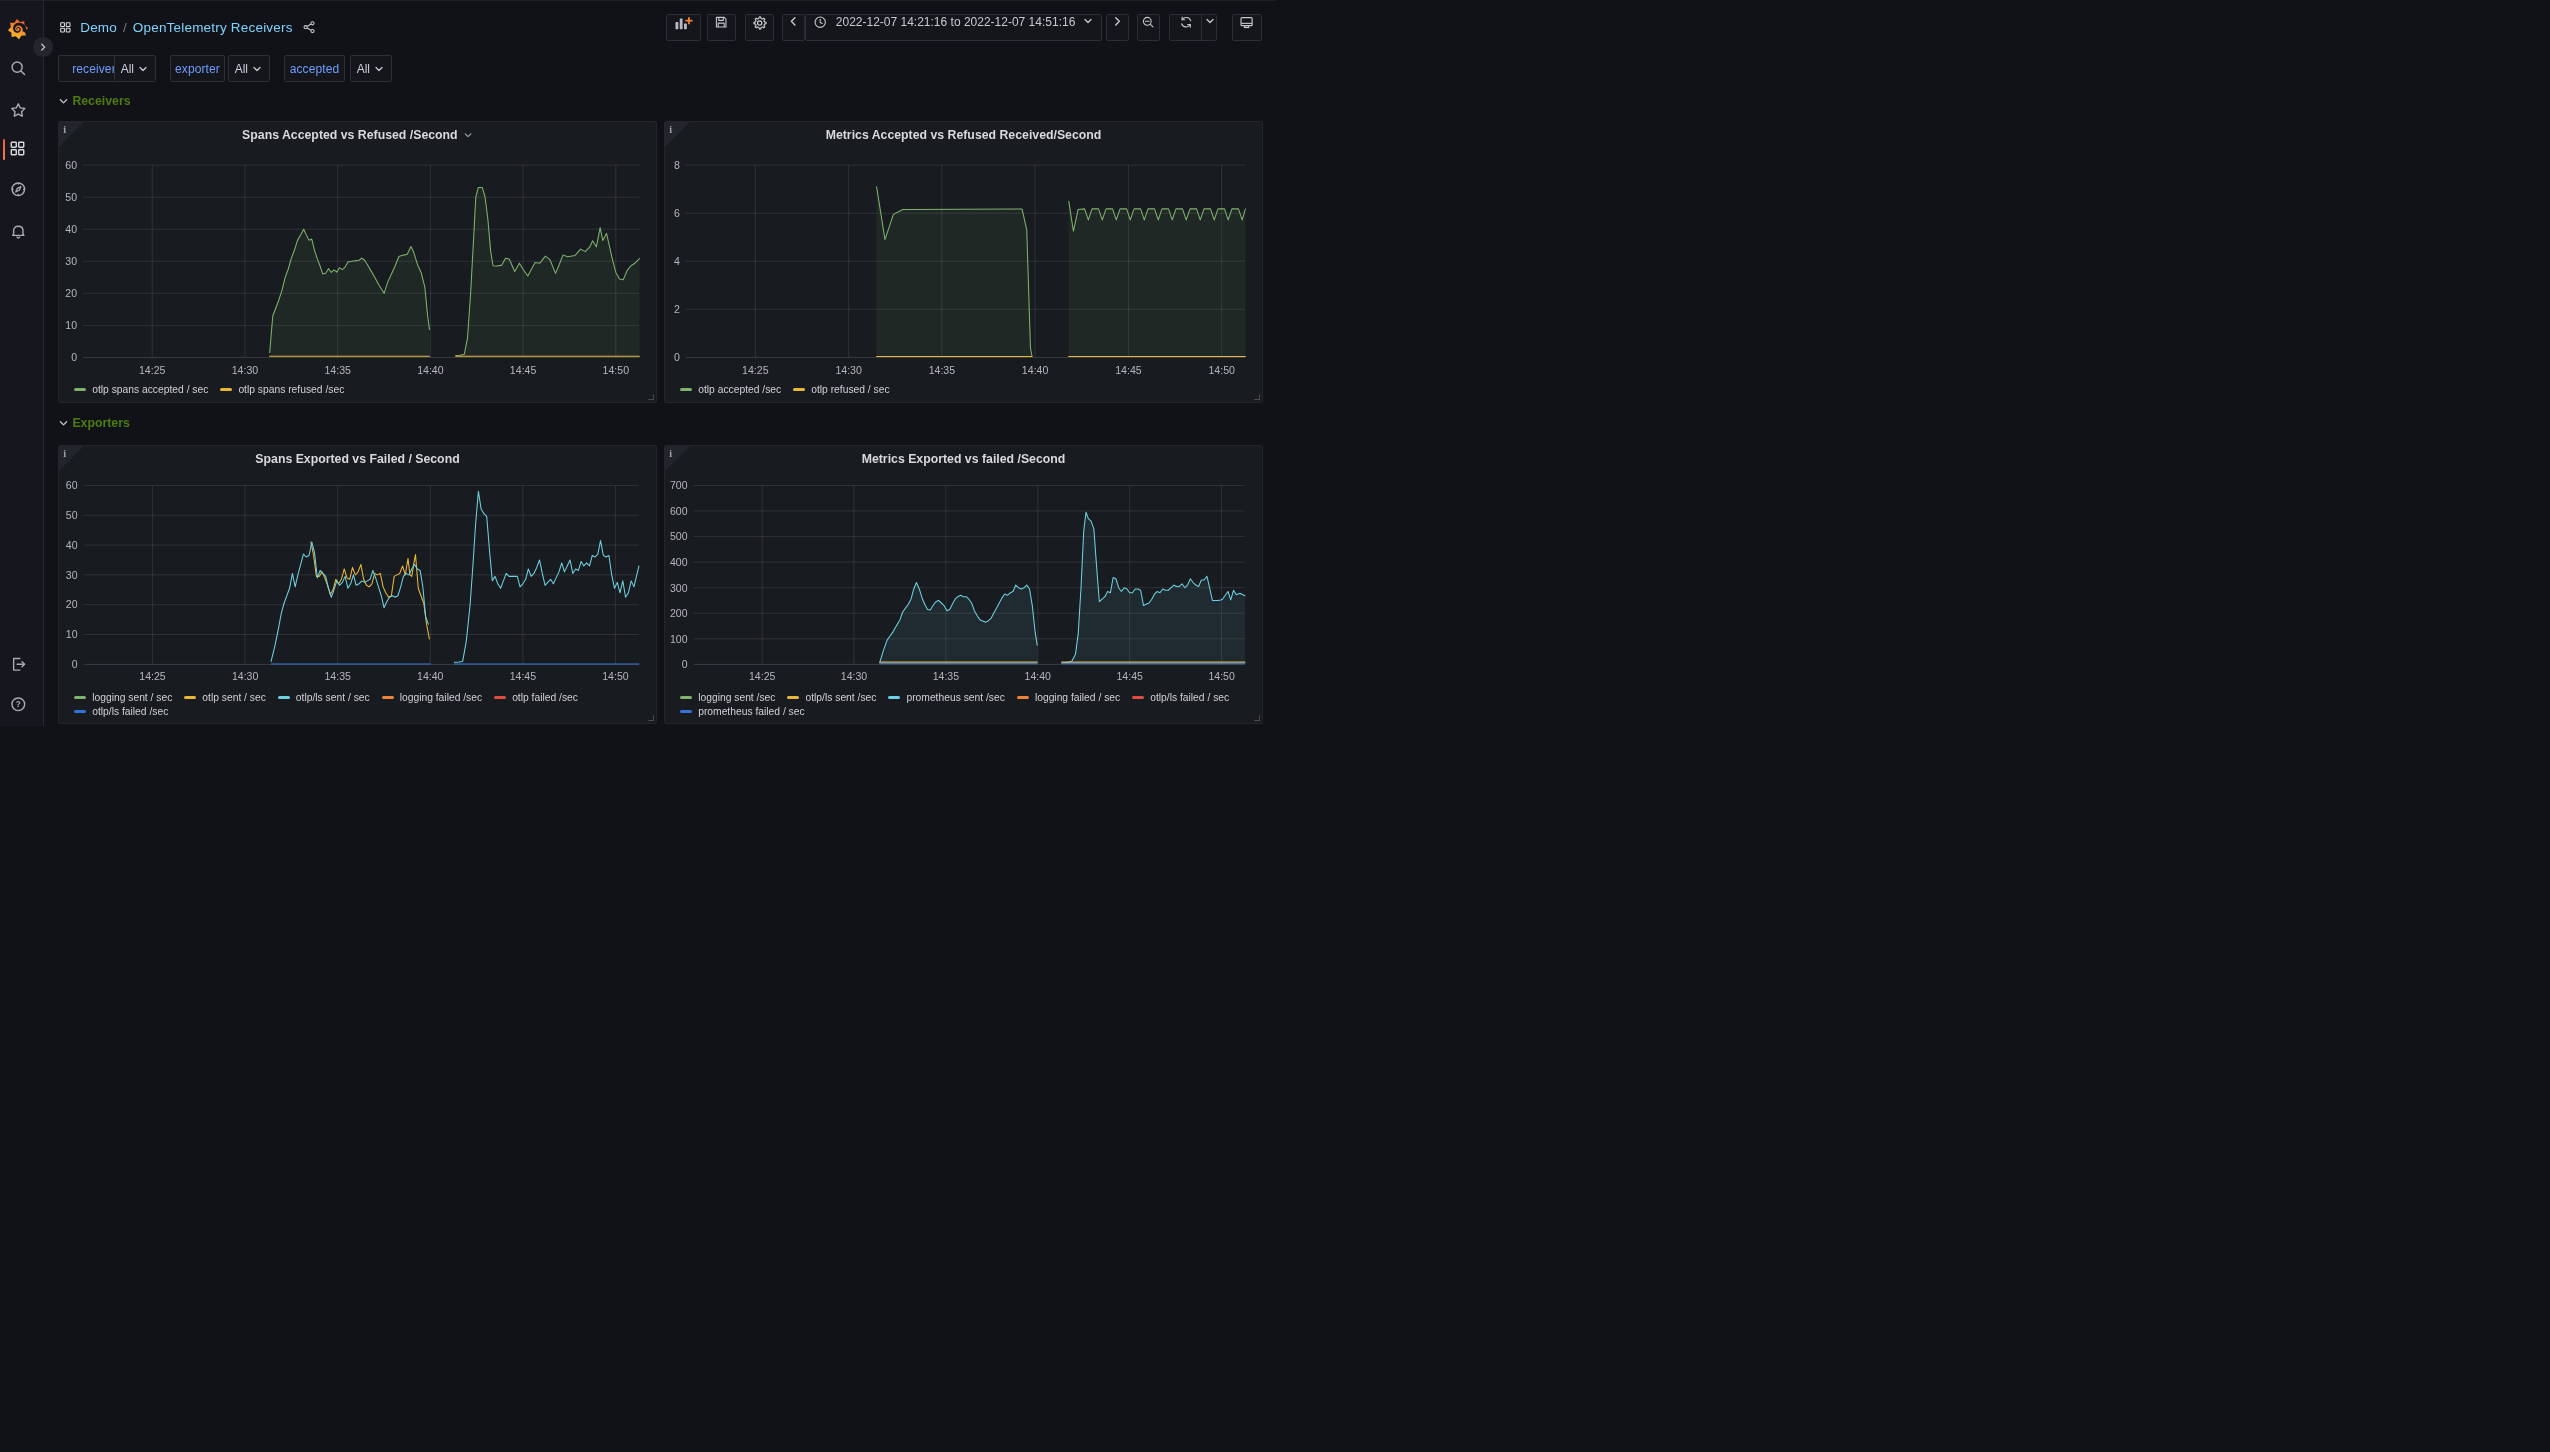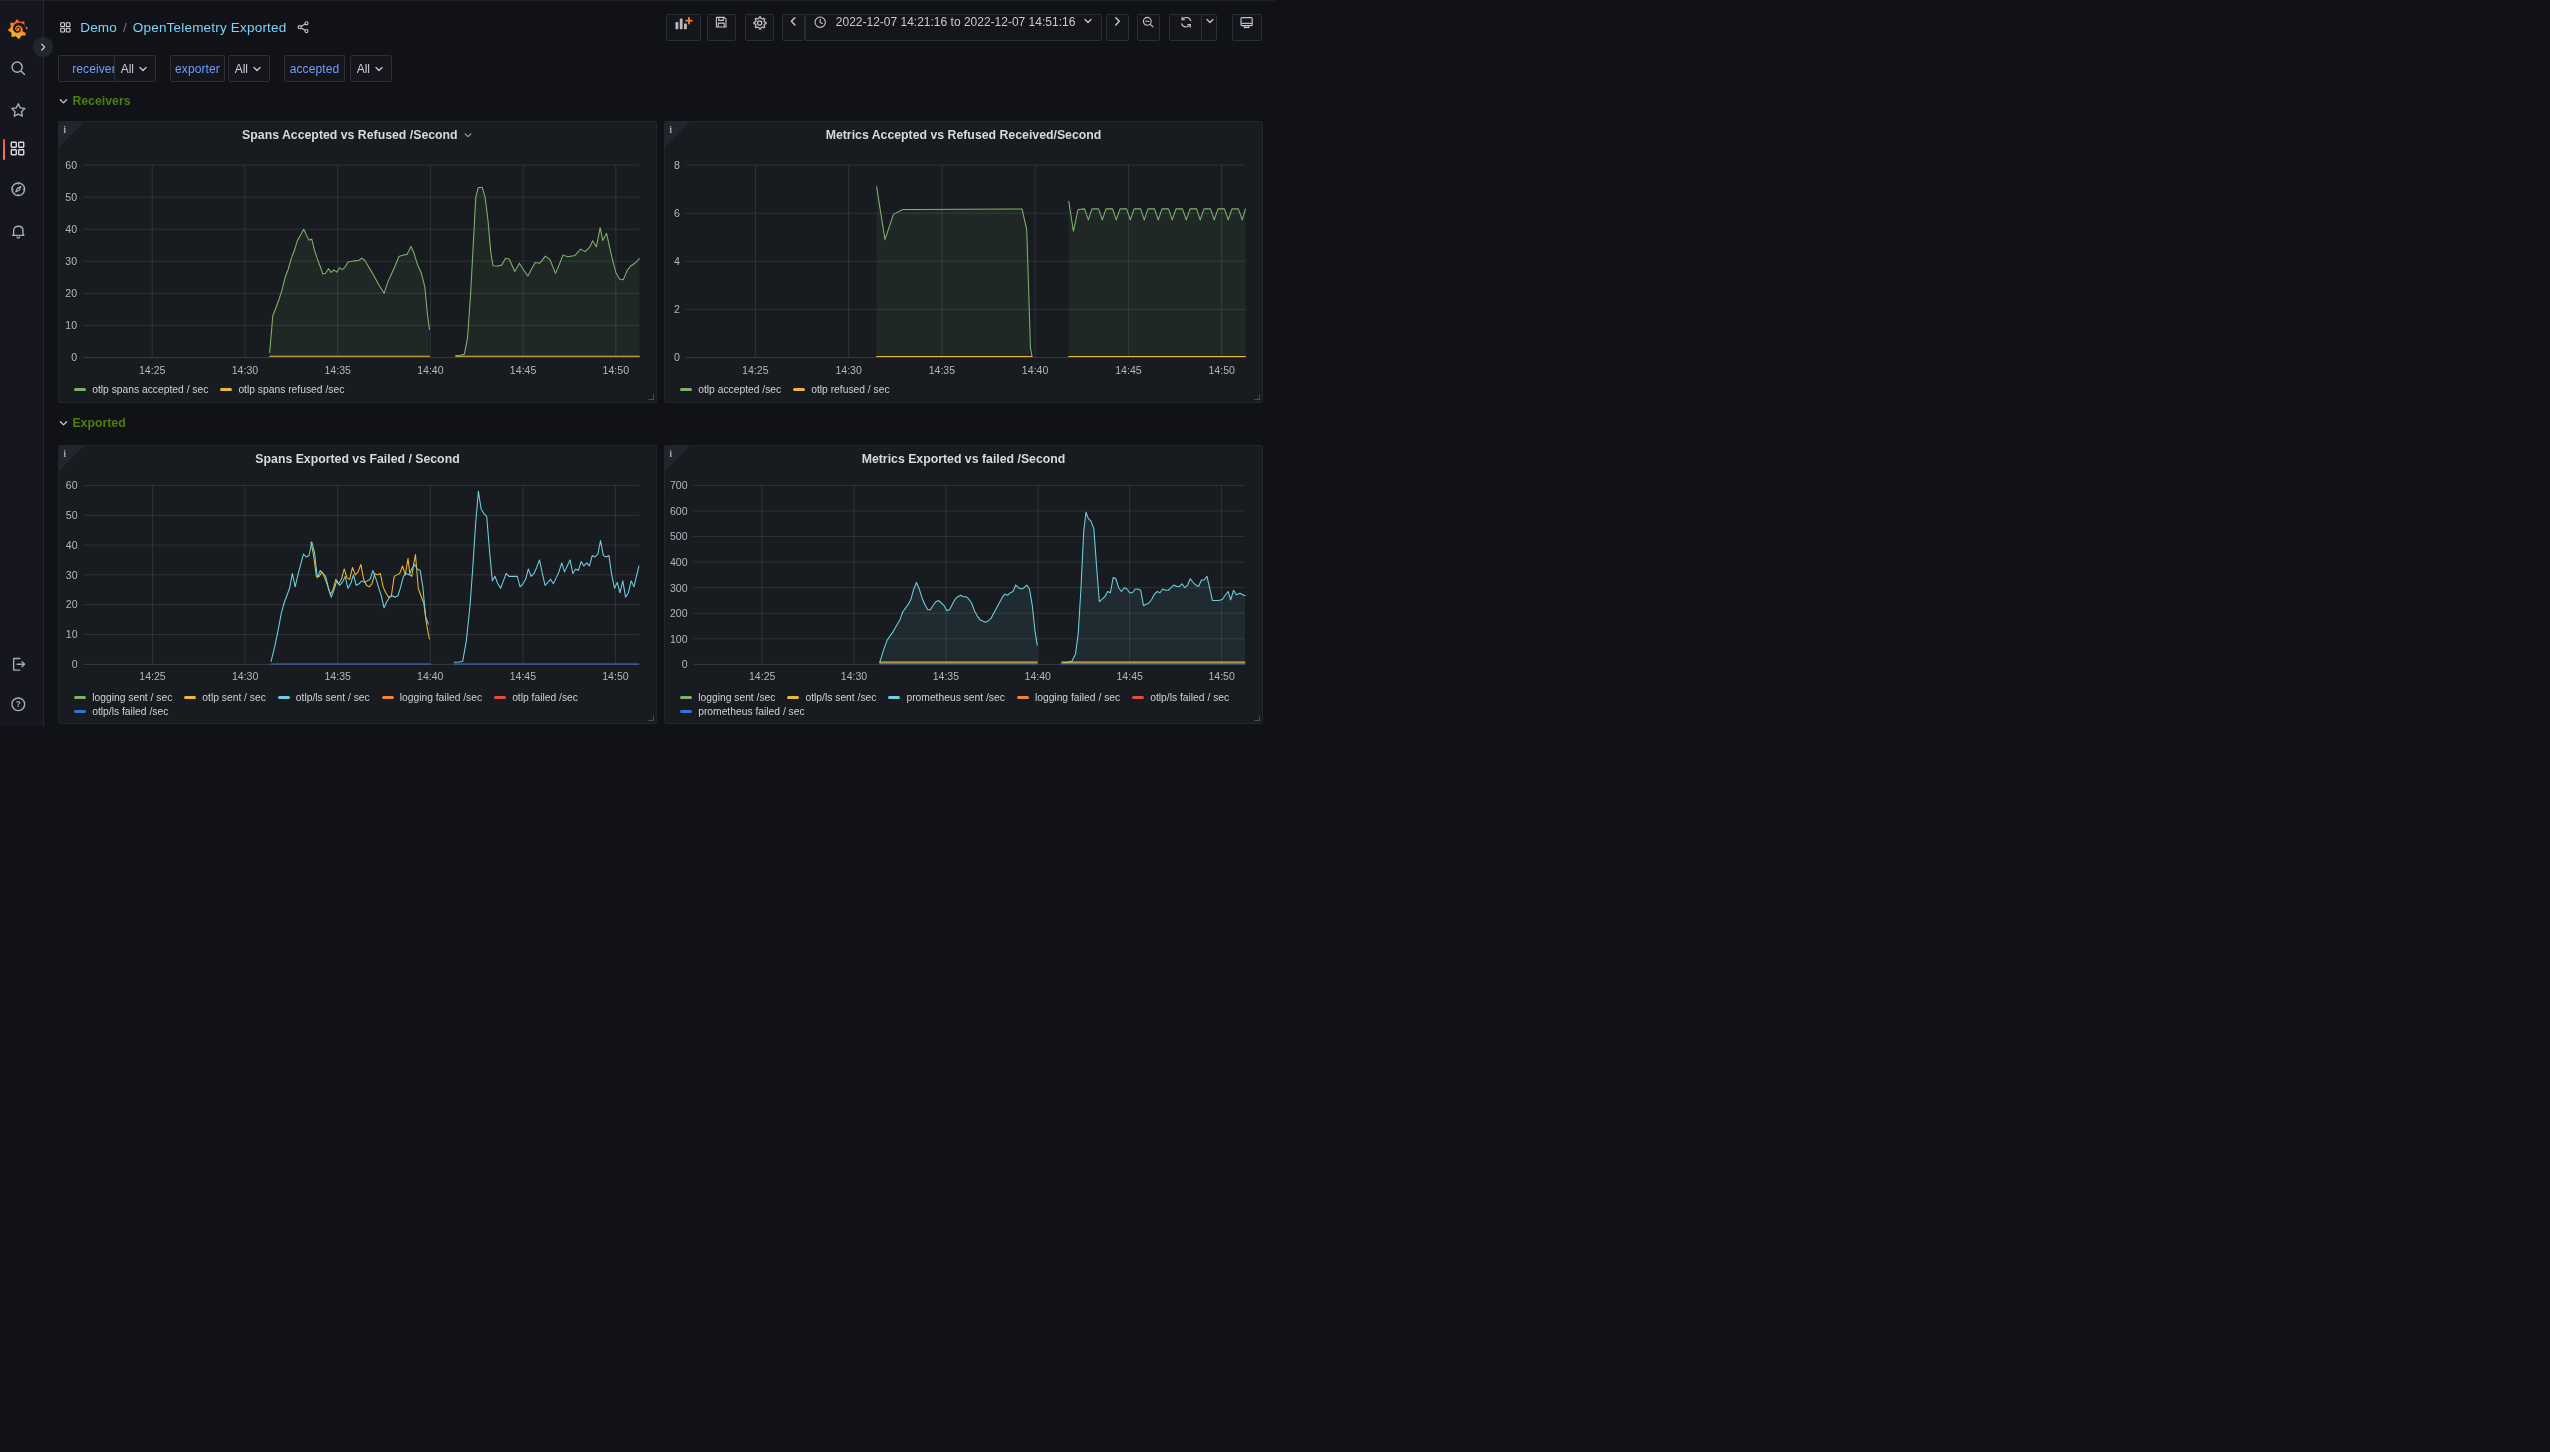--- a/index.html
+++ b/index.html
@@ -101,21 +101,21 @@
         <g fill="none" stroke="#d8d9dd" stroke-width="2">
           <rect x="3.2" y="3.2" width="7.1" height="7.1" rx="1"></rect>
           <rect x="13.7" y="3.2" width="7.1" height="7.1" rx="1"></rect>
           <rect x="3.2" y="13.7" width="7.1" height="7.1" rx="1"></rect>
           <rect x="13.7" y="13.7" width="7.1" height="7.1" rx="1"></rect>
         </g>
       </svg>
     </span>
   <span class="ctext">Demo</span>
     <span class="csl">/</span>
-    <span class="ctext">OpenTelemetry Exported</span>
+    <span class="ctext">OpenTelemetry Receivers</span>
   <span class="shic">
       <svg width="14.4" height="14.4" viewBox="0 0 24 24">
         <g fill="none" stroke="#c7c8ce" stroke-width="1.8">
           <circle cx="17.5" cy="5.5" r="2.6"></circle>
           <circle cx="6" cy="12" r="2.6"></circle>
           <circle cx="17.5" cy="18.5" r="2.6"></circle>
           <line x1="8.4" y1="10.7" x2="15.2" y2="6.8"></line>
           <line x1="8.4" y1="13.3" x2="15.2" y2="17.2"></line>
         </g>
       </svg>
@@ -240,21 +240,21 @@
       </svg>
     </span>
     <span class="rtitle">Receivers</span>
   </div>
 <div class="rowhdr" style="top:416px">
     <span class="rchev">
       <svg width="11" height="11" viewBox="0 0 16 16">
         <path d="M3.5 5.5 L8 10 L12.5 5.5" stroke="#c2c3ca" stroke-width="2" fill="none" stroke-linecap="round" stroke-linejoin="round"></path>
       </svg>
     </span>
-    <span class="rtitle">Exported</span>
+    <span class="rtitle">Exporters</span>
   </div>
 
 <div class="panel" style="left:58px;top:121px;width:599px;height:282px">
 <div class="corner"></div>
     <div class="cinfo">i</div>
 <div class="ptitle">Spans Accepted vs Refused /Second<svg class="tcaret" width="10.2" height="10.2" viewBox="0 0 16 16">
         <path d="M3.5 6 L8 10.5 L12.5 6" stroke="#9fa1a8" stroke-width="1.8" fill="none" stroke-linecap="round" stroke-linejoin="round"></path>
       </svg></div>
 <svg class="chart" style="left:0;top:0" width="599" height="282" viewBox="0 0 707 333">
 <line x1="28.2" y1="278.0" x2="685.1" y2="278.0" stroke="rgba(204,204,220,0.22)" stroke-width="1"></line>

